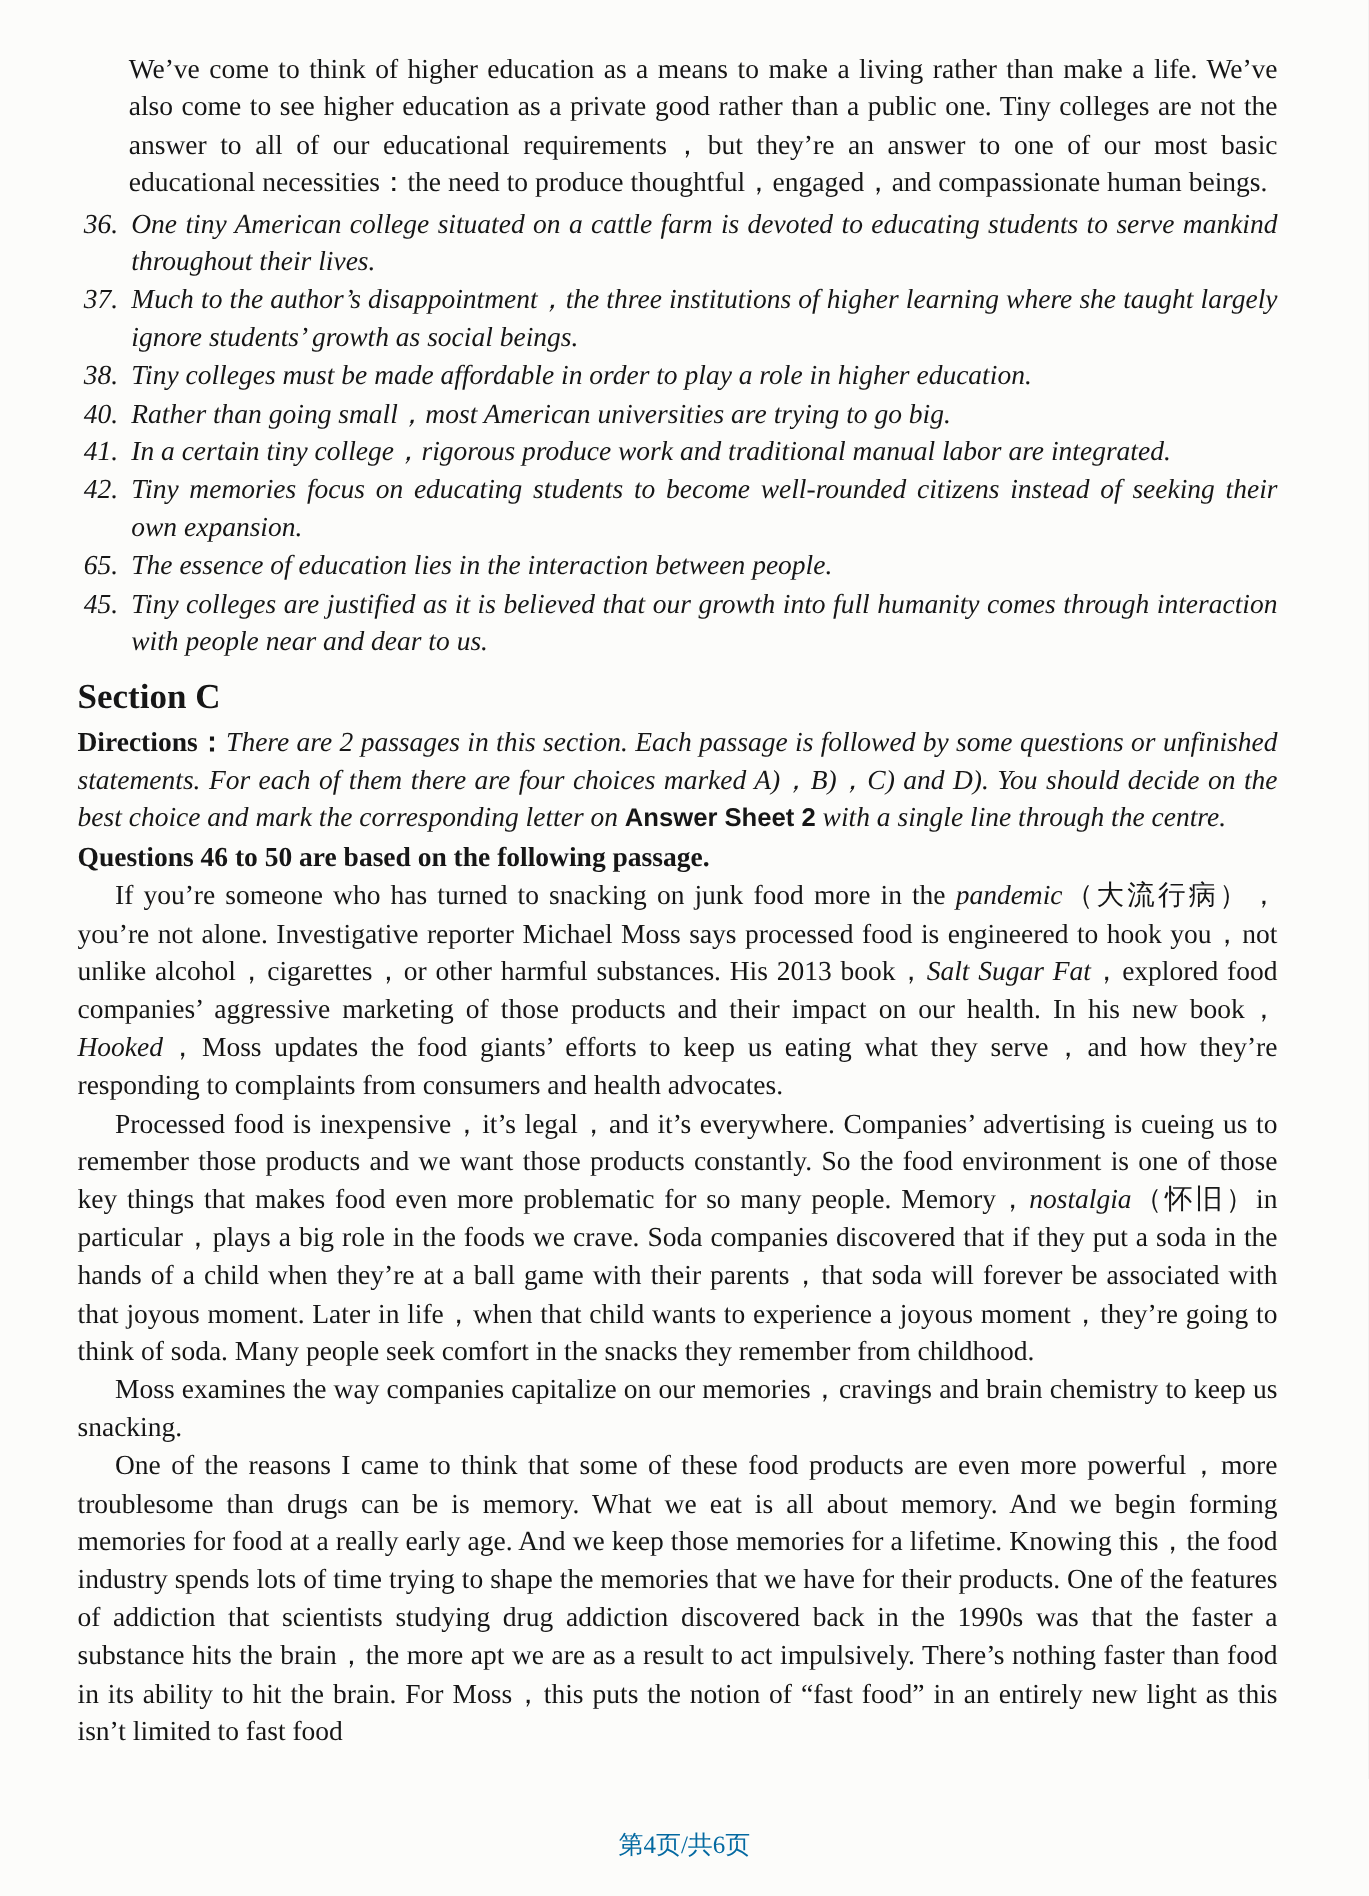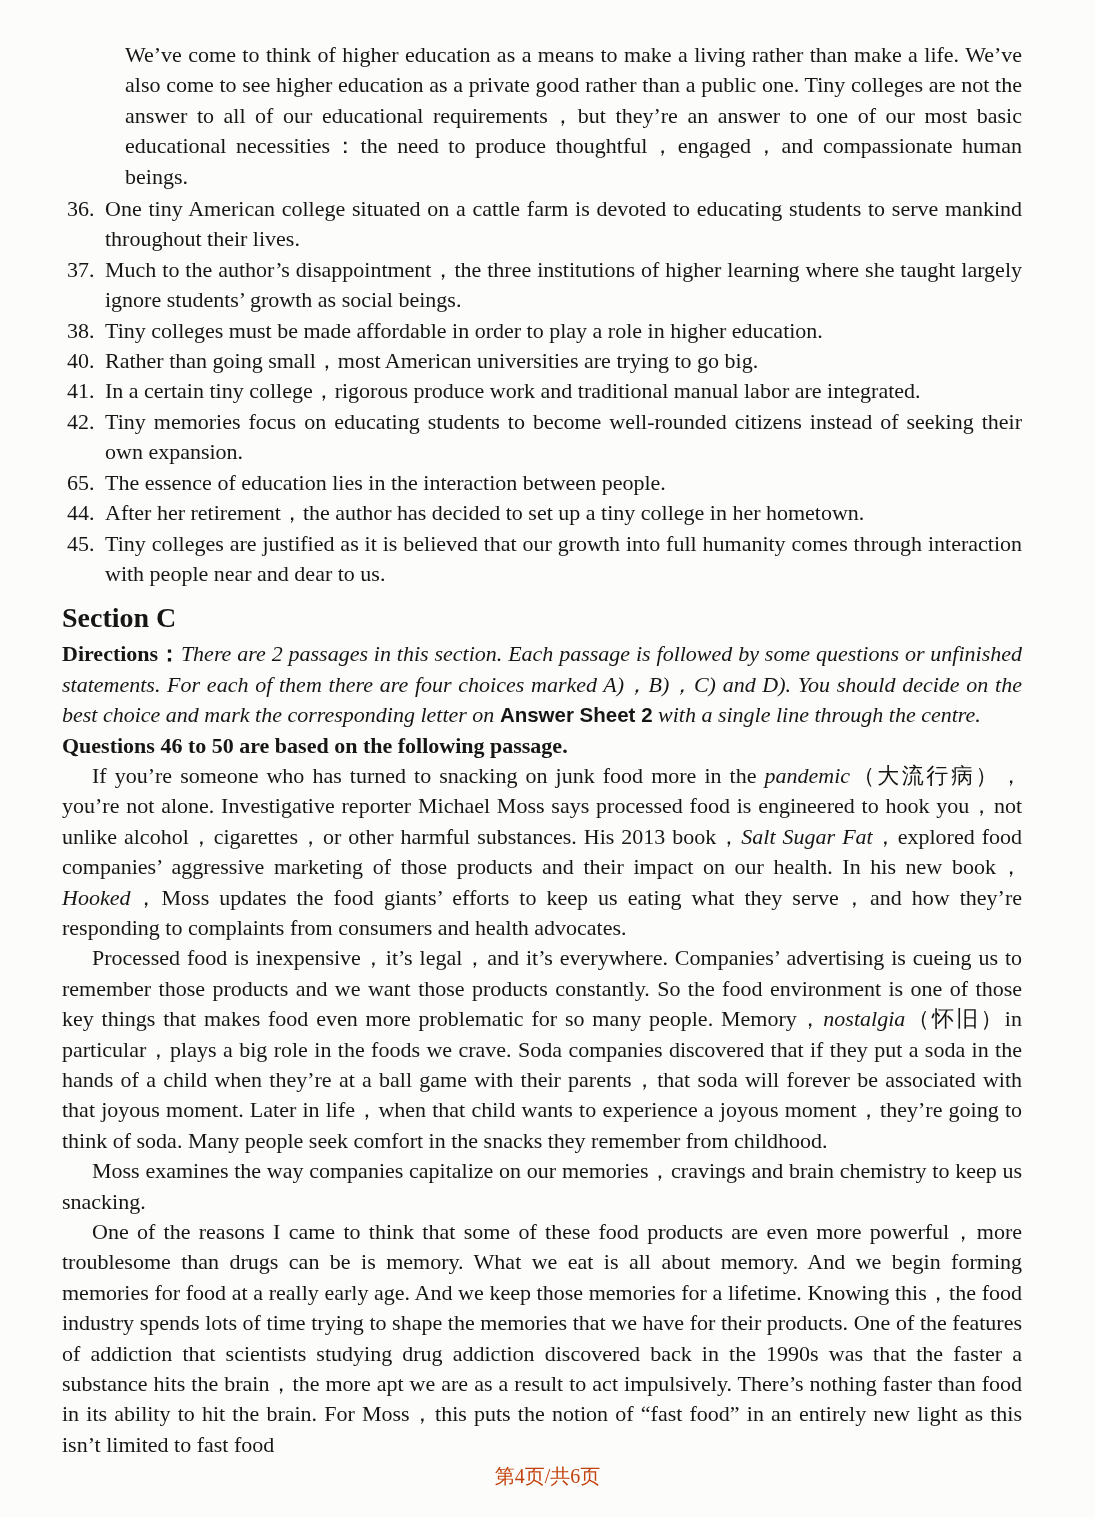--- a/index.html
+++ b/index.html
@@ -9,35 +9,35 @@
     margin:0 auto;
     background:#fcfcfa;
     color:#161616;
     font-family:"Liberation Serif", serif;
     font-size:22px;
     line-height:30.4px;
     overflow:hidden;
   }
   .content{position:absolute;top:40px;left:62px;width:960px;}
   p{margin:0;}
-  .intro{margin-left:63px;text-align:justify;}
-  .qlist{margin:2px 0 0 5px;}
+  .intro{margin-left:41px;text-align:justify;}
+  .qlist{margin:2px 0 0 5px;font-style:italic;}
   .qitem{display:flex;}
   .qnum{flex:0 0 38px;}
   .qtext{flex:1;text-align:justify;}
   .section{font-size:28px;font-weight:bold;margin:12px 0 4px 0;line-height:34px;font-family:"Liberation Serif",serif;}
   .directions{text-align:justify;}
   .plabel,.pnote{font-weight:bold;}
   .ppara{text-align:justify;text-indent:30px;}
   .i{font-style:italic;}
   .b{font-weight:bold;}
   .bs{font-weight:bold;font-style:normal;font-family:"Liberation Sans",sans-serif;font-size:20.5px;}
   .footer{
     position:absolute;left:0;right:0;bottom:26px;
-    text-align:center;font-size:20px;color:#c2410c;
+    text-align:center;font-size:20px;color:#0369a1;
   }
 </style>
 </head>
 <body>
 
 <div class="page">
   <div class="content">
 
     <p class="intro">We’ve come to think of higher education as a means to make a living rather than make a life. We’ve also come to see higher education as a private good rather than a public one. Tiny colleges are not the answer to all of our educational requirements，but they’re an answer to one of our most basic educational necessities：the need to produce thoughtful，engaged，and compassionate human beings.</p>
 
@@ -72,24 +72,20 @@
         <div class="qitem">
           <span class="qnum">42.</span>
           <span class="qtext">Tiny memories focus on educating students to become well-rounded citizens instead of seeking their own expansion.</span>
         </div>
 
         <div class="qitem">
           <span class="qnum">65.</span>
           <span class="qtext">The essence of education lies in the interaction between people.</span>
         </div>
 
-        <div class="qitem">
-          <span class="qnum">44.</span>
-          <span class="qtext">After her retirement，the author has decided to set up a tiny college in her hometown.</span>
-        </div>
 
         <div class="qitem">
           <span class="qnum">45.</span>
           <span class="qtext">Tiny colleges are justified as it is believed that our growth into full humanity comes through interaction with people near and dear to us.</span>
         </div>
       </div>
 
     <h2 class="section">Section C</h2>
 
     <p class="directions"><span class="b">Directions：</span><span class="i">There are 2 passages in this section. Each passage is followed by some questions or unfinished statements. For each of them there are four choices marked A)，B)，C) and D). You should decide on the best choice and mark the corresponding letter on </span><span class="bs">Answer Sheet 2</span><span class="i"> with a single line through the centre.</span></p>

